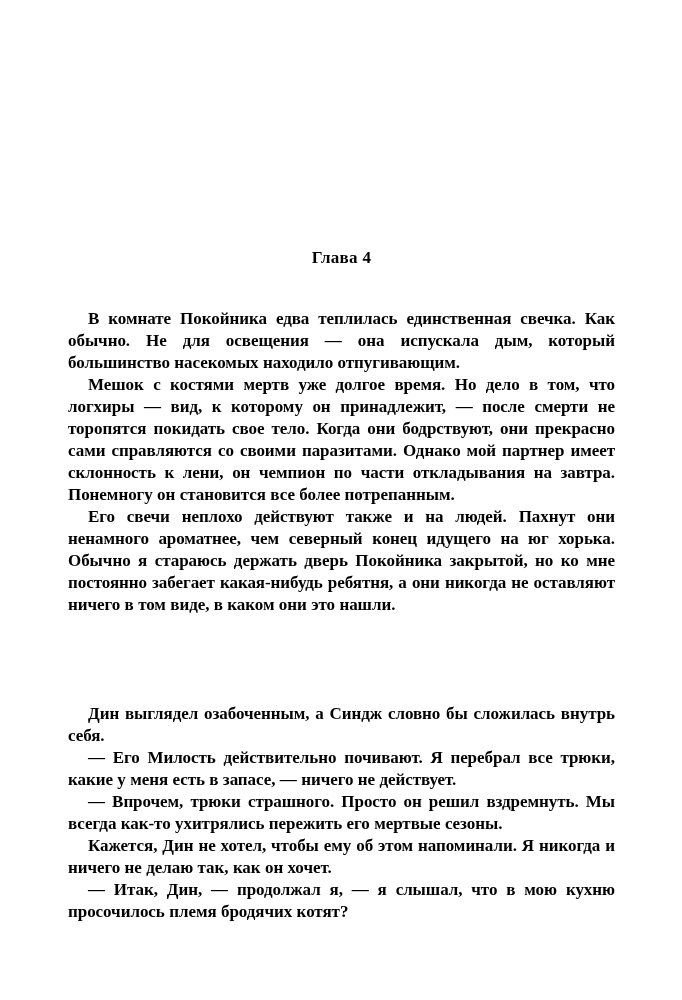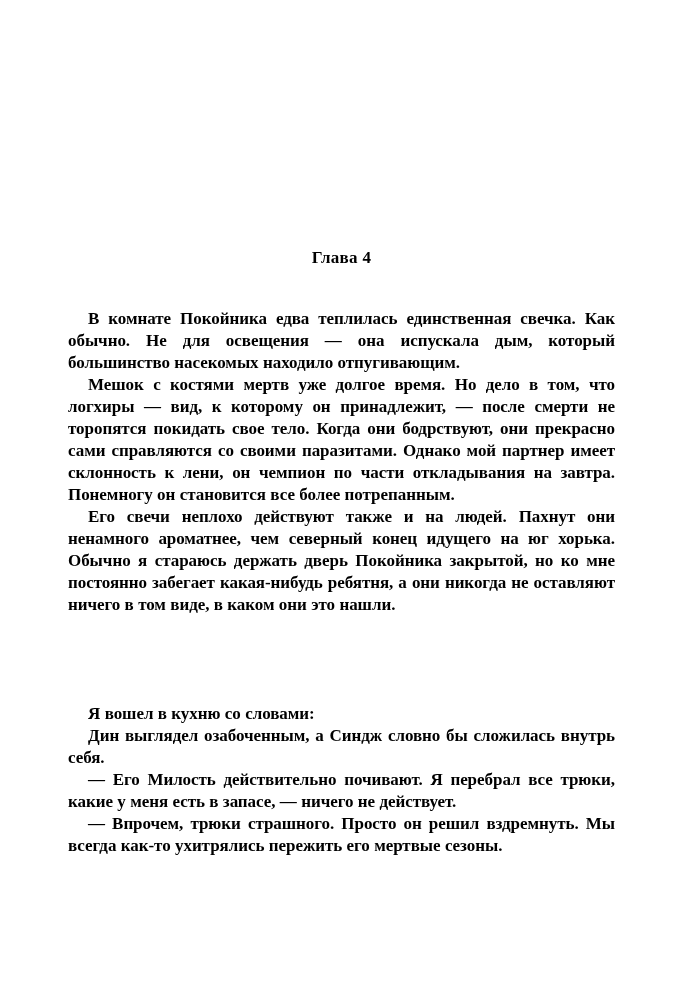--- a/index.html
+++ b/index.html
@@ -67,21 +67,22 @@
 
     <h1 class="chapter-heading">Глава 4</h1>
 
     <div class="section section-one">
       <p class="para">В комнате Покойника едва теплилась единственная свечка. Как обычно. Не для освещения — она испускала дым, который большинство насекомых находило отпугивающим.</p>
       <p class="para">Мешок с костями мертв уже долгое время. Но дело в том, что логхиры — вид, к которому он принадлежит, — после смерти не торопятся покидать свое тело. Когда они бодрствуют, они прекрасно сами справляются со своими паразитами. Однако мой партнер имеет склонность к лени, он чемпион по части откладывания на завтра. Понемногу он становится все более потрепанным.</p>
       <p class="para">Его свечи неплохо действуют также и на людей. Пахнут они ненамного ароматнее, чем северный конец идущего на юг хорька. Обычно я стараюсь держать дверь Покойника закрытой, но ко мне постоянно забегает какая-нибудь ребятня, а они никогда не оставляют ничего в том виде, в каком они это нашли.</p>
     </div>
 
     <div class="section section-two">
-      <p class="para">Я вошел в кухню со словами:</p>
       <p class="para">Дин выглядел озабоченным, а Синдж словно бы сложилась внутрь себя.</p>
       <p class="para">— Его Милость действительно почивают. Я перебрал все трюки, какие у меня есть в запасе, — ничего не действует.</p>
       <p class="para">— Впрочем, трюки страшного. Просто он решил вздремнуть. Мы всегда как-то ухитрялись пережить его мертвые сезоны.</p>
+      <p class="para">Кажется, Дин не хотел, чтобы ему об этом напоминали. Я никогда и ничего не делаю так, как он хочет.</p>
+      <p class="para">— Итак, Дин, — продолжал я, — я слышал, что в мою кухню просочилось племя бродячих котят?</p>
     </div>
 
   </div>
 
 </div>
 
 </body></html>

